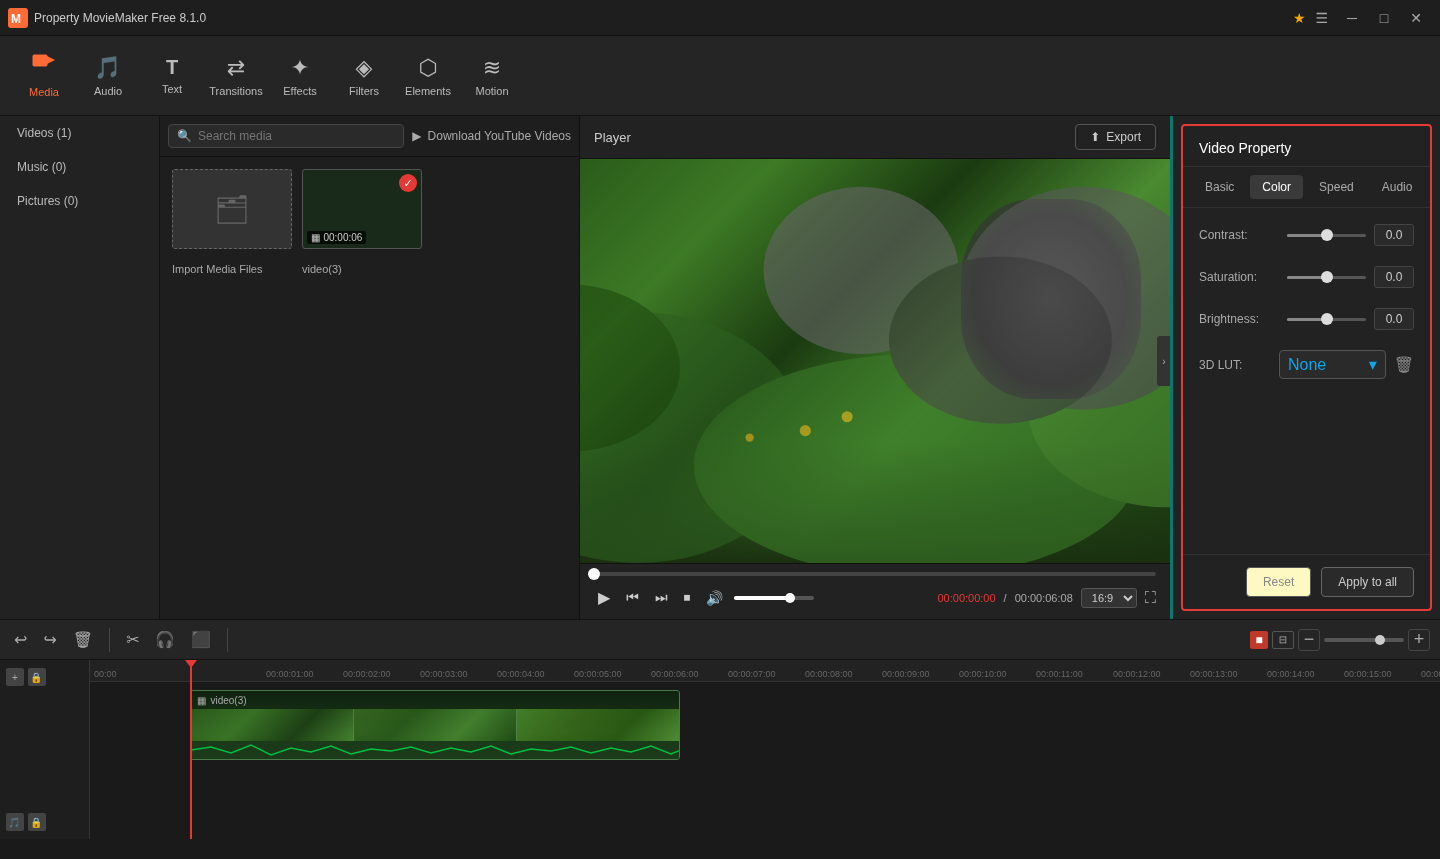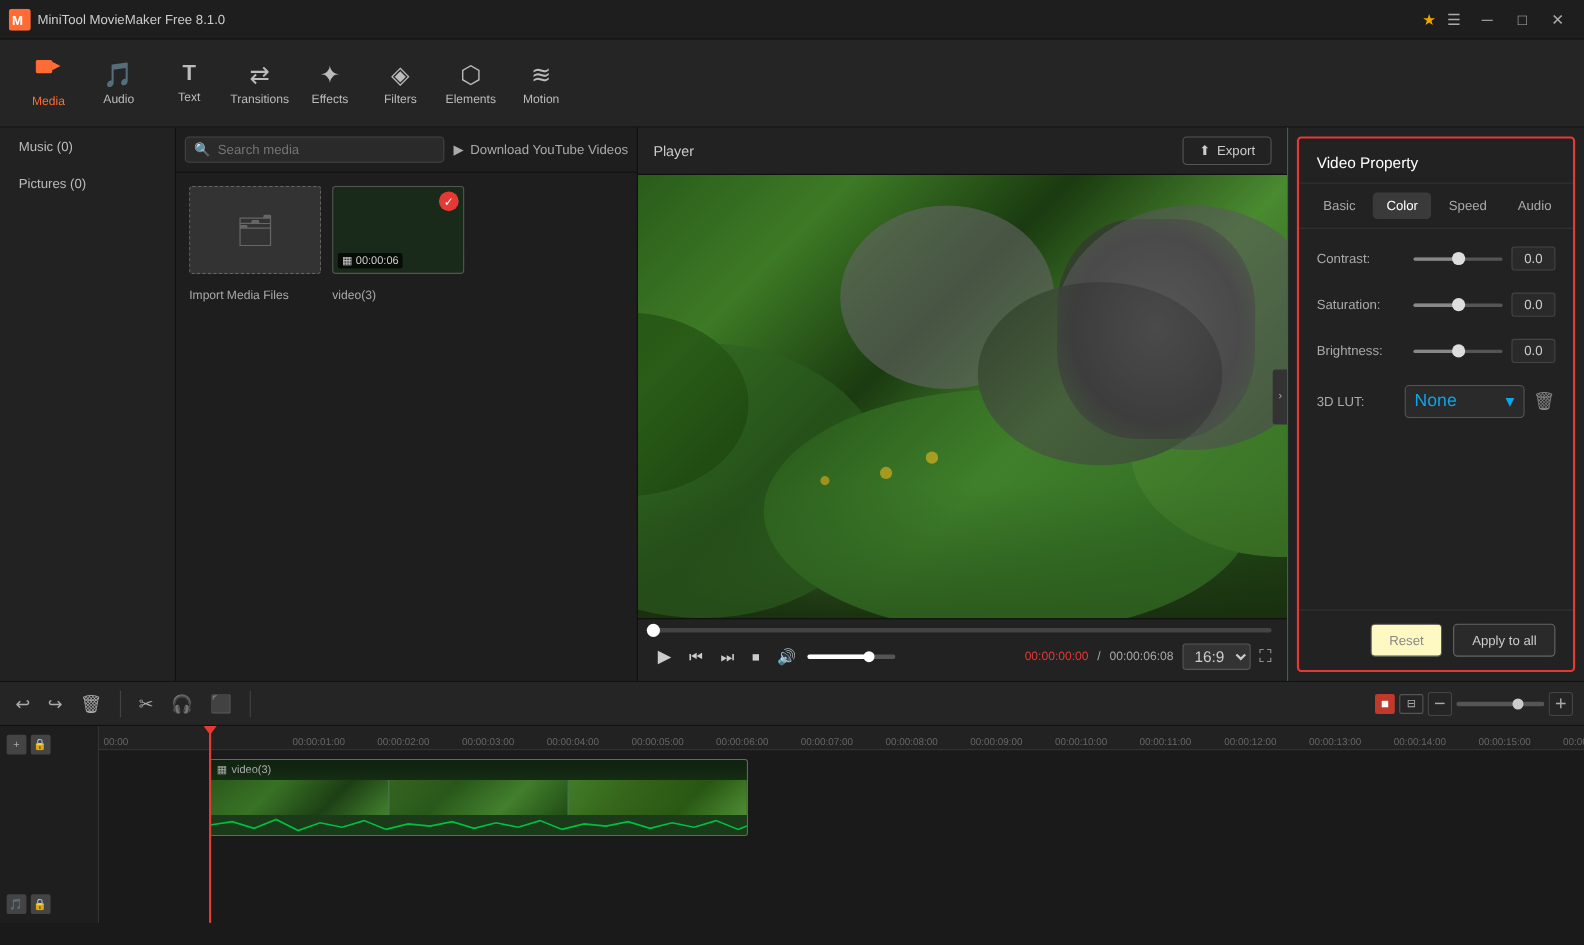--- a/index.html
+++ b/index.html
@@ -49,25 +49,25 @@
     .time-progress { height: 4px; background: #666; border-radius: 2px; width: 0%; }
     .time-thumb { width: 12px; height: 12px; background: #fff; border-radius: 50%; position: absolute; top: -4px; left: 0%; transform: translateX(-50%); cursor: pointer; }
     .controls-row { display: flex; align-items: center; gap: 8px; }
     .ctrl-btn { background: transparent; border: none; color: #ccc; cursor: pointer; font-size: 16px; padding: 4px; display: flex; align-items: center; justify-content: center; }
     .time-display { color: #e53935; font-size: 11px; margin-left: auto; }
     .time-total { color: #aaa; font-size: 11px; }
     .volume-control { display: flex; align-items: center; gap: 6px; }
     .volume-slider { width: 80px; height: 4px; background: #555; border-radius: 2px; position: relative; cursor: pointer; }
     .volume-fill { height: 4px; background: #fff; border-radius: 2px; width: 70%; }
     .volume-thumb { width: 10px; height: 10px; background: #fff; border-radius: 50%; position: absolute; top: -3px; left: 70%; transform: translateX(-50%); }
-    .aspect-select { background: #333; border: 1px solid #555; color: #ccc; padding: 2px 6px; border-radius: 3px; font-size: 14px; cursor: pointer; }
+    .aspect-select { background: #333; border: 1px solid #555; color: #ccc; padding: 2px 6px; border-radius: 3px; font-size: 11px; cursor: pointer; }
     .fullscreen-btn { background: transparent; border: none; color: #aaa; cursor: pointer; font-size: 16px; }
 
     
-    #right-panel { width: 270px; background: #222; border-left: 1px solid #0f766e; display: flex; flex-direction: column; }
+    #right-panel { width: 270px; background: #222; border-left: 3px solid #0f766e; display: flex; flex-direction: column; }
     #vp-header { padding: 14px 16px 10px; border-bottom: 1px solid #333; }
     #vp-header h3 { color: #fff; font-size: 14px; font-weight: 500; }
     #vp-tabs { display: flex; padding: 8px 10px; gap: 4px; border-bottom: 1px solid #333; }
     .vp-tab { padding: 5px 12px; border-radius: 4px; cursor: pointer; font-size: 12px; color: #aaa; background: transparent; border: none; }
     .vp-tab.active { background: #3a3a3a; color: #fff; }
     #vp-content { padding: 16px; flex: 1; }
     .vp-row { display: flex; align-items: center; margin-bottom: 20px; }
     .vp-label { width: 80px; color: #aaa; font-size: 12px; flex-shrink: 0; }
     .vp-slider-container { flex: 1; position: relative; margin: 0 8px; }
     .vp-slider-track { height: 3px; background: #555; border-radius: 2px; position: relative; cursor: pointer; }
@@ -117,21 +117,21 @@
 </head>
 <body>
 
 <div id="titlebar">
   <div style="width:20px;height:20px;margin-right:6px;">
     <svg width="20" height="20" viewBox="0 0 20 20">
       <rect width="20" height="20" rx="3" fill="#ff6b35"></rect>
       <text x="3" y="15" font-size="12" fill="#fff" font-weight="bold">M</text>
     </svg>
   </div>
-  <span style="font-size:12px;color:#ccc;flex:1;">MiniTool MovieMaker Free 8.1.0</span>
+  <span style="font-size:12px;color:#ccc;flex:1;">Property MovieMaker Free 8.1.0</span>
   <span style="color:#f0a500;font-size:14px;margin-right:10px;">★</span>
   <button style="background:transparent;border:none;color:#aaa;cursor:pointer;font-size:14px;margin-right:8px;">☰</button>
   <button class="win-btn">─</button>
   <button class="win-btn">□</button>
   <button class="win-btn close">✕</button>
 </div>
 
 <div id="toolbar">
   <div class="toolbar-item active">
     <span class="t-icon">
@@ -168,20 +168,23 @@
   </div>
   <div class="toolbar-item">
     <span class="t-icon">≋</span>
     <span>Motion</span>
   </div>
 </div>
 
 <div id="main" style="display:flex;height:503px;">
 
   <div id="left-panel">
+    <div class="left-nav-item">
+      <span>Videos (1)</span>
+    </div>
     <div class="left-nav-item">
       <span>Music (0)</span>
     </div>
     <div class="left-nav-item">
       <span>Pictures (0)</span>
     </div>
   </div>
 
   <div id="media-browser">
     <div id="media-toolbar">

